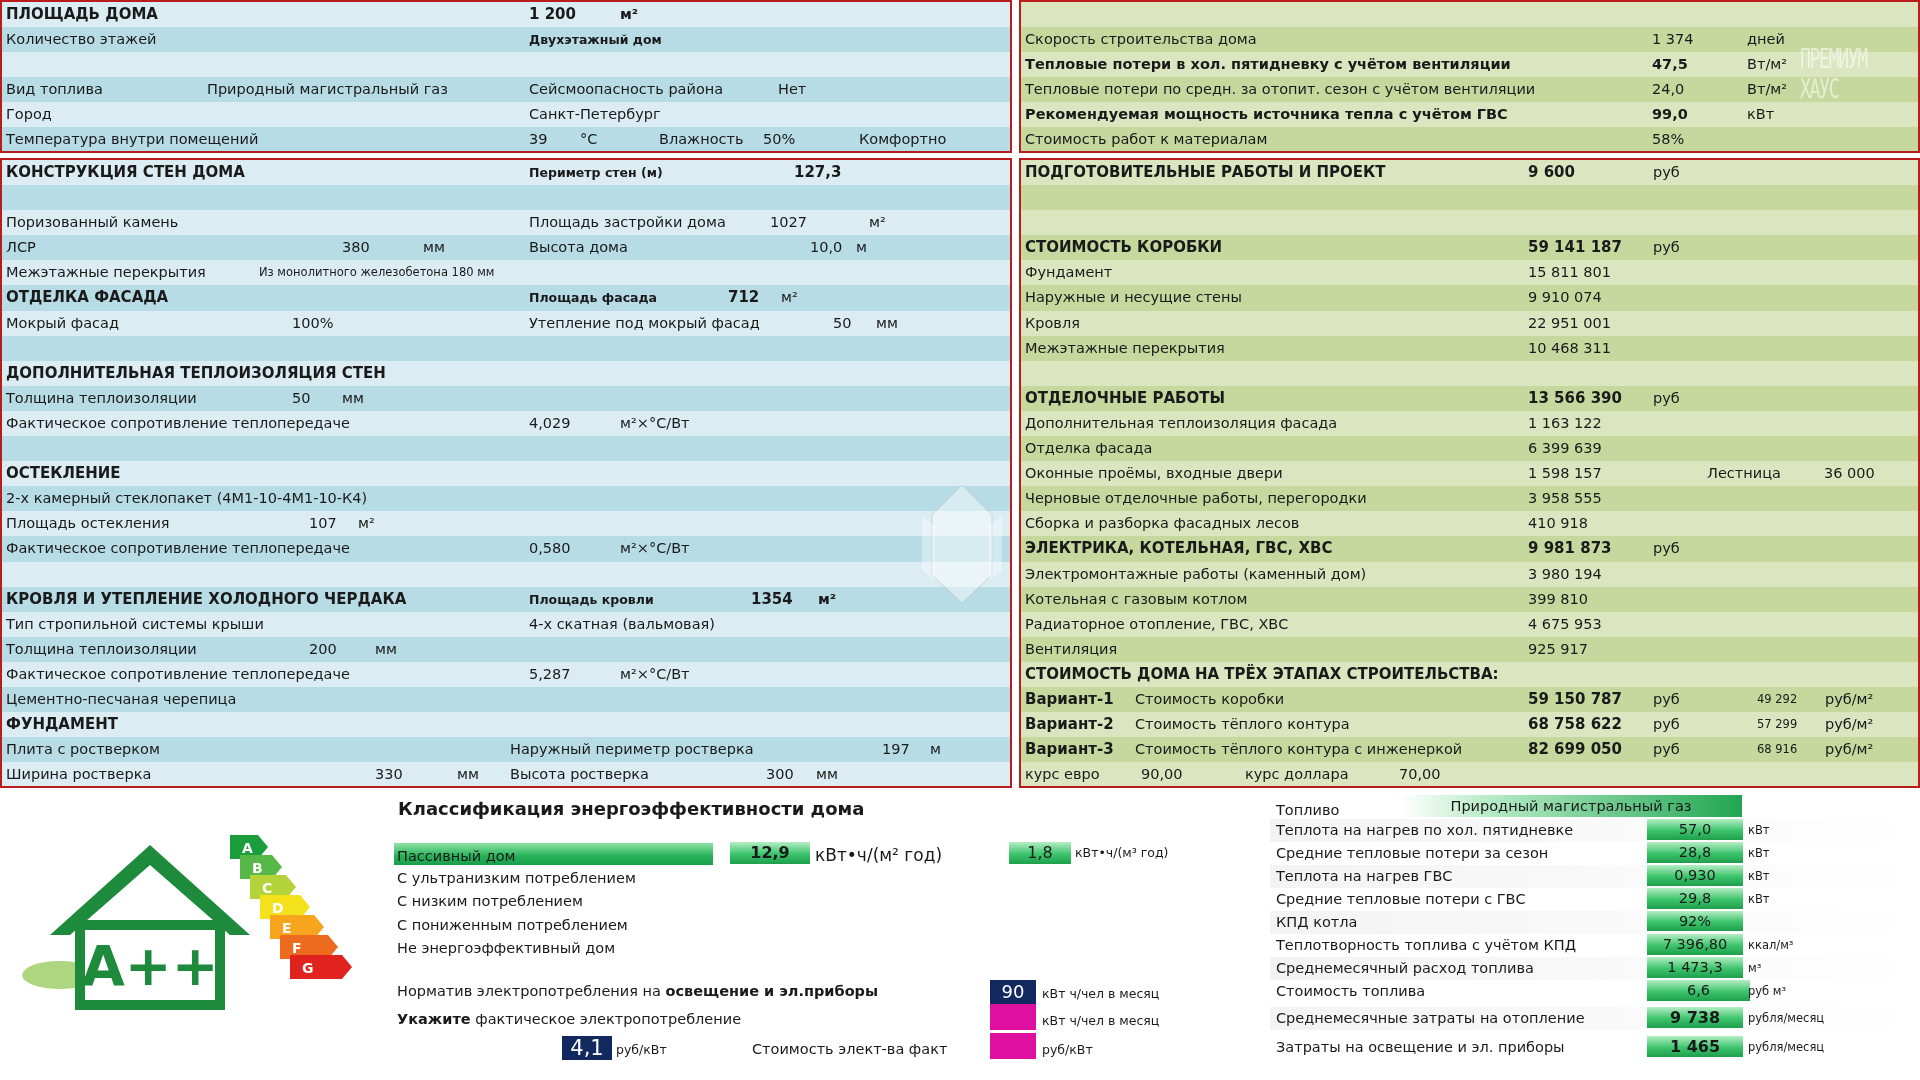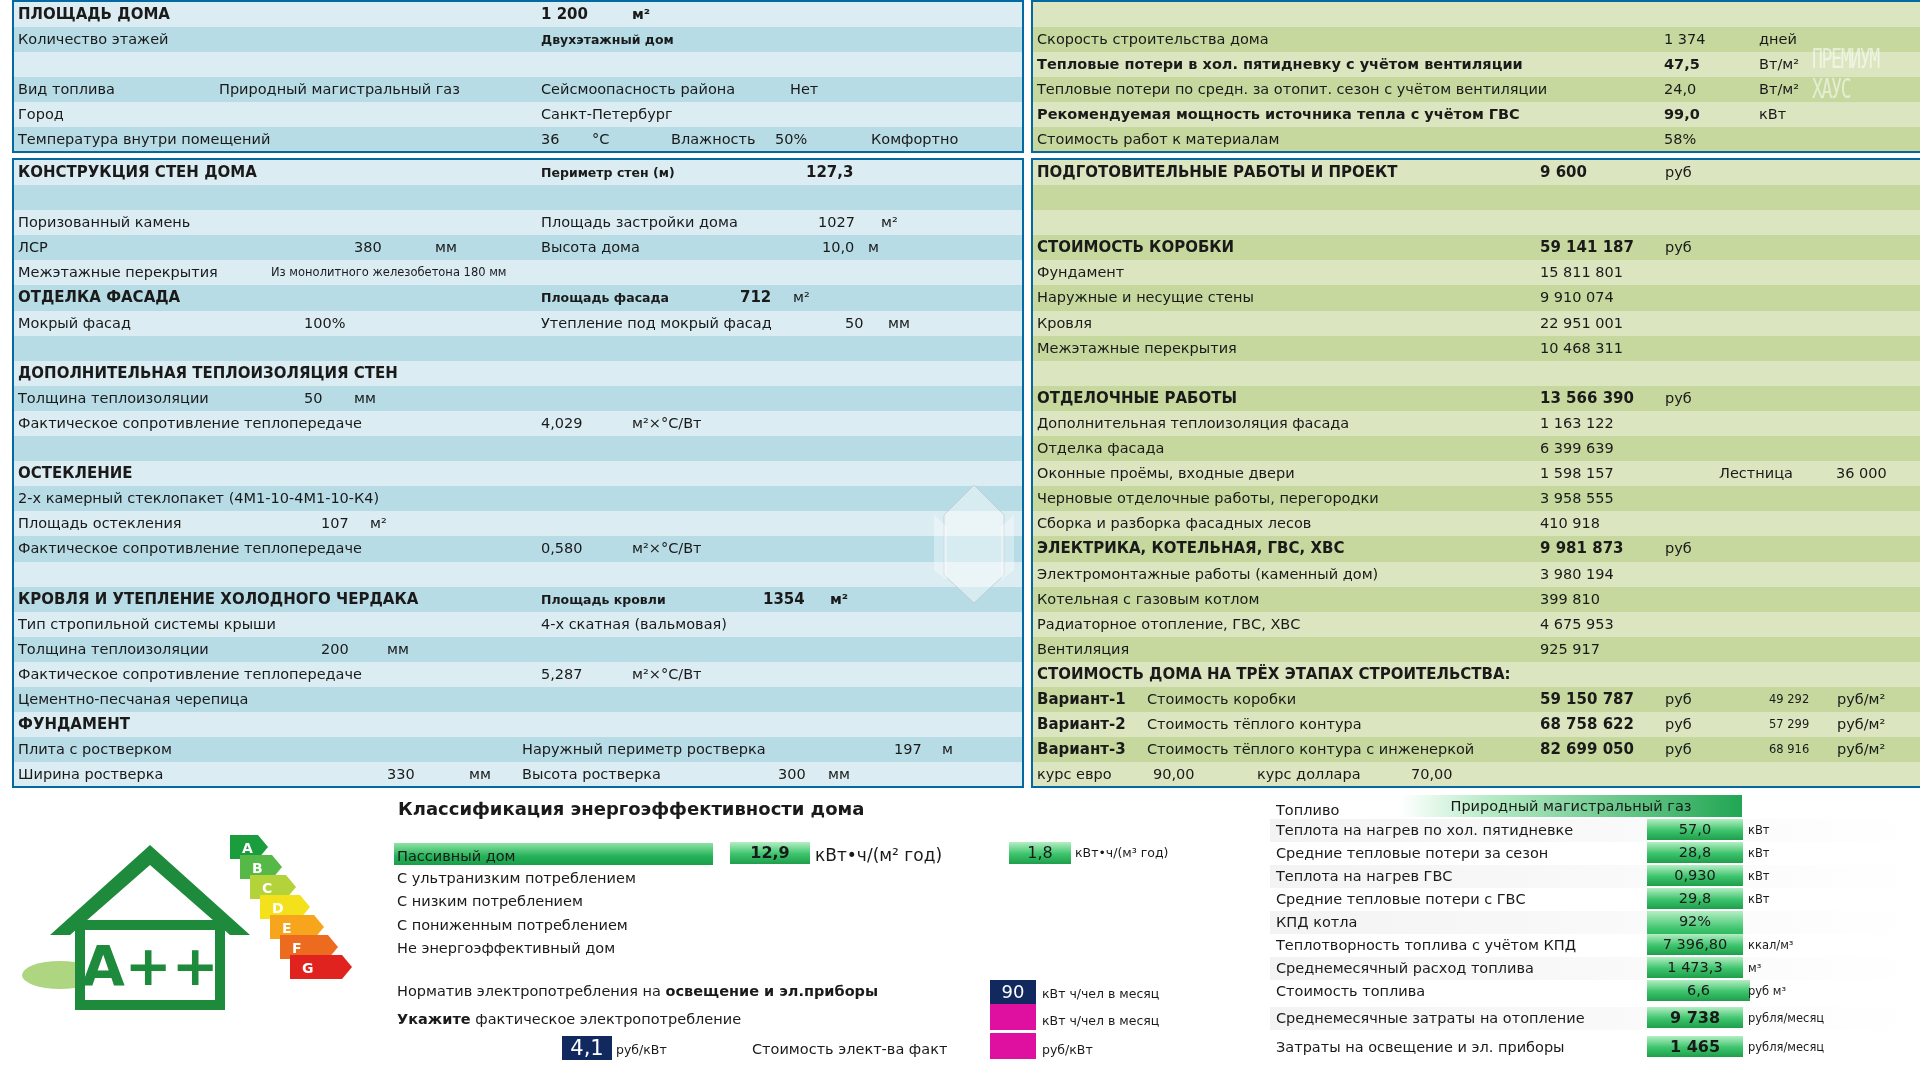--- a/index.html
+++ b/index.html
@@ -1,19 +1,19 @@
 <!DOCTYPE html>
 <html><head>
 <meta charset="utf-8">
 <style>
   * { box-sizing: border-box; margin: 0; padding: 0; }
   html, body { width: 1920px; height: 1080px; overflow: hidden; background: #ffffff; }
   body { font-family: "DejaVu Sans", sans-serif; font-size: 14.5px; color: #1a1a1a; position: relative; }
 
-  .panel { position: absolute; border: 2px solid #0369a1; overflow: hidden; margin-left: 12px; }
+  .panel { position: absolute; border: 2px solid #b91c1c; overflow: hidden; }
   .blue { background: #d9ecf2; }
   .green { background: #0c4a6e; }
 
   .row { position: relative; height: 25.1px; line-height: 25.1px; white-space: nowrap; }
   .blue .row:nth-child(even) { background: #b7dce6; }
   .blue .row:nth-child(odd) { background: #dbedf3; }
   .green .row:nth-child(even) { background: #c6d89e; }
   .green .row:nth-child(odd) { background: #dbe6c0; }
 
   .c { position: absolute; top: 0; }
@@ -53,21 +53,21 @@
     <span class="c" style="left:205px">Природный магистральный газ</span>
     <span class="c" style="left:527px">Сейсмоопасность района</span>
     <span class="c" style="left:776px">Нет</span>
   </div>
   <div class="row">
     <span class="c" style="left:4px">Город</span>
     <span class="c" style="left:527px">Санкт-Петербург</span>
   </div>
   <div class="row">
     <span class="c" style="left:4px">Температура внутри помещений</span>
-    <span class="c" style="left:527px">36</span>
+    <span class="c" style="left:527px">39</span>
     <span class="c" style="left:578px">°C</span>
     <span class="c" style="left:657px">Влажность</span>
     <span class="c" style="left:761px">50%</span>
     <span class="c" style="left:857px">Комфортно</span>
   </div>
 </div>
 
 <div class="panel green" style="left:1019px;top:0;width:901px;height:153px;">
   <div class="row"></div>
   <div class="row">
@@ -100,21 +100,21 @@
 <div class="panel blue" style="left:0;top:158px;width:1012px;height:630px;">
   <div class="row">
     <span class="c hdr" style="left:4px">КОНСТРУКЦИЯ СТЕН ДОМА</span>
     <span class="c bsm" style="left:527px">Периметр стен (м)</span>
     <span class="c hdr" style="left:792px">127,3</span>
   </div>
   <div class="row"></div>
   <div class="row">
     <span class="c" style="left:4px">Поризованный камень</span>
     <span class="c" style="left:527px">Площадь застройки дома</span>
-    <span class="c" style="left:804px">1027</span>
+    <span class="c" style="left:768px">1027</span>
     <span class="c" style="left:867px">м²</span>
   </div>
   <div class="row">
     <span class="c" style="left:4px">ЛСР</span>
     <span class="c" style="left:340px">380</span>
     <span class="c" style="left:421px">мм</span>
     <span class="c" style="left:527px">Высота дома</span>
     <span class="c" style="left:808px">10,0</span>
     <span class="c" style="left:854px">м</span>
   </div>
@@ -400,21 +400,21 @@
         <span class="abs grn-cell" style="left:377px;width:96px;height:21px;line-height:21px;">0,930</span>
         <span class="abs sm" style="left:478px">кВт</span>
       </div>
     <div class="fuel-row" style="top:98px">
         <span class="abs" style="left:6px">Средние тепловые потери с ГВС</span>
         <span class="abs grn-cell" style="left:377px;width:96px;height:21px;line-height:21px;">29,8</span>
         <span class="abs sm" style="left:478px">кВт</span>
       </div>
     <div class="fuel-row" style="top:121px">
         <span class="abs" style="left:6px">КПД котла</span>
-        <span class="abs grn-cell" style="left:377px;width:96px;height:33px;line-height:21px;">92%</span>
+        <span class="abs grn-cell" style="left:377px;width:96px;height:20px;line-height:21px;">92%</span>
         <span class="abs sm" style="left:478px"></span>
       </div>
     <div class="fuel-row" style="top:144px">
         <span class="abs" style="left:6px">Теплотворность топлива с учётом КПД</span>
         <span class="abs grn-cell" style="left:377px;width:96px;height:21px;line-height:21px;">7 396,80</span>
         <span class="abs sm" style="left:478px">ккал/м³</span>
       </div>
     <div class="fuel-row" style="top:167px">
         <span class="abs" style="left:6px">Среднемесячный расход топлива</span>
         <span class="abs grn-cell" style="left:377px;width:96px;height:21px;line-height:21px;">1 473,3</span>

